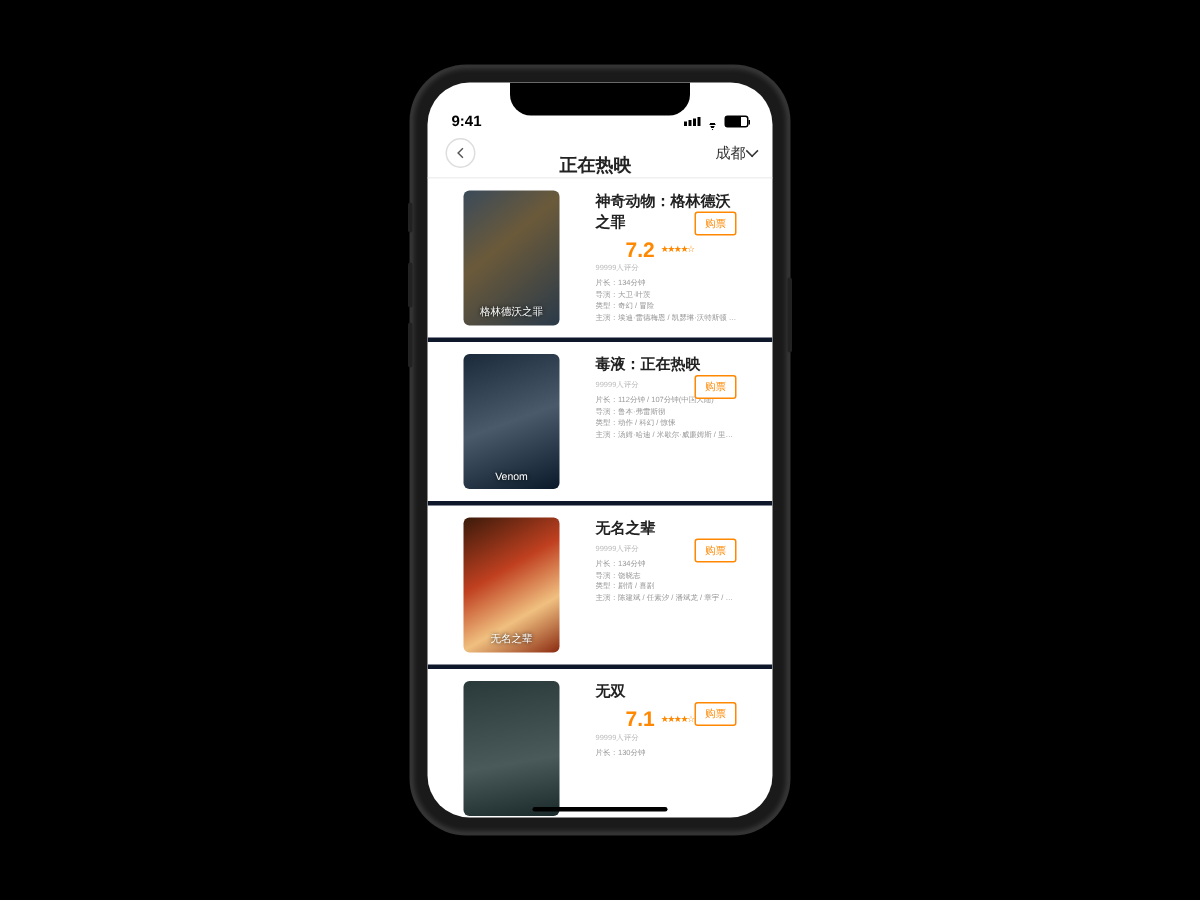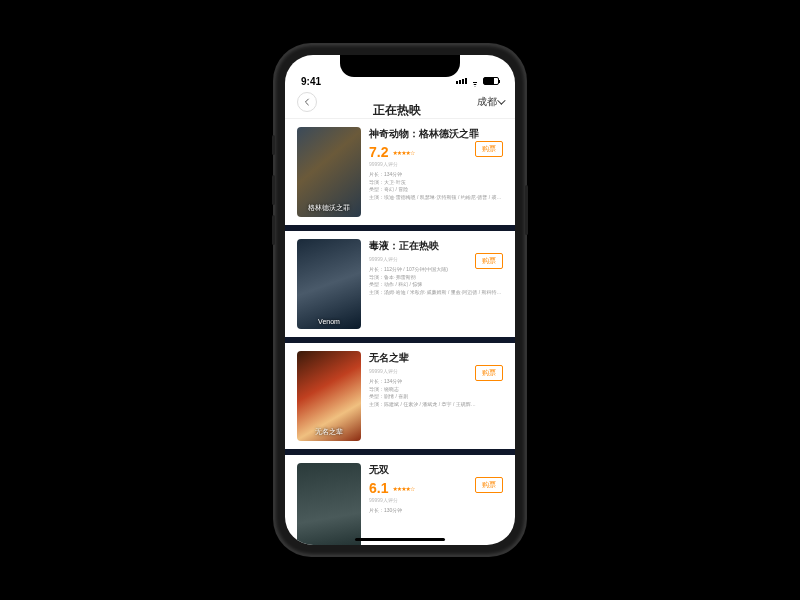--- a/index.html
+++ b/index.html
@@ -84,42 +84,42 @@
     display: flex; align-items: center; justify-content: center;
     color: #333; font-size: 10px;
   }
   .title { font-size: 12px; font-weight: 600; color: #222; margin-top: 18px; }
   .city { font-size: 10px; color: #333; display:flex; align-items:center; gap:0; }
   .chev { display:inline-block; width:6px; height:6px; border-right:1px solid #333; border-bottom:1px solid #333; transform: rotate(45deg) translateY(-2px); }
 
   .list { height: calc(100% - 64px); overflow: hidden; }
   .movie {
     display: flex;
-    padding: 8px 12px;
-    gap: 8px;
-    border-bottom: 6px solid #0f172a;
+    padding: 8px 24px;
+    gap: 24px;
+    border-bottom: 3px solid #0f172a;
   }
   .poster {
     width: 64px; height: 90px;
     border-radius: 4px;
     flex-shrink: 0;
     position: relative;
     overflow: hidden;
     background: #333;
   }
   .poster-title {
     position:absolute; bottom:4px; left:0; right:0;
     text-align:center; font-size:7px; color:#fff;
     text-shadow:0 0 3px #000;
     padding: 0 2px;
   }
   .info { flex: 1; min-width: 0; position: relative; }
   .mtitle { font-size: 10px; font-weight: 600; color: #222; margin-bottom: 3px; }
   .rating-row { display:flex; align-items:center; gap:4px; margin-bottom:1px; }
-  .score { font-size: 14px; font-weight: 700; color: #ff8800; }
+  .score { font-size: 14px; font-weight: 700; color: #ff8800; margin-left: 20px; }
   .stars { color: #ff8800; font-size: 6px; letter-spacing: -1px; }
   .count { font-size: 5px; color: #bbb; }
   .meta { font-size: 5px; color: #999; line-height: 1.5; margin-top: 4px; }
   .meta div { white-space: nowrap; overflow: hidden; text-overflow: ellipsis; }
   .buy {
     position: absolute; right: 0; top: 14px;
     border: 1px solid #ff8800;
     color: #ff8800;
     font-size: 7px;
     padding: 2px 6px;
@@ -225,21 +225,21 @@
             <div class="buy">购票</div>
           </div>
         </div>
         <div class="movie">
           <div class="poster" style="background:linear-gradient(170deg,#2a3a3a 0%,#4a5a5a 60%,#1a2a2a 100%);">
             <div class="poster-title"></div>
           </div>
           <div class="info">
             <div class="mtitle">无双</div>
             <div class="rating-row">
-              <span class="score">6.1</span>
+              <span class="score">7.1</span>
               <span class="stars">★★★★☆</span>
             </div>
             <div class="count">99999人评分</div>
             <div class="meta">
               <div>片长：130分钟</div>
             </div>
             <div class="buy">购票</div>
           </div>
         </div>
       </div>

